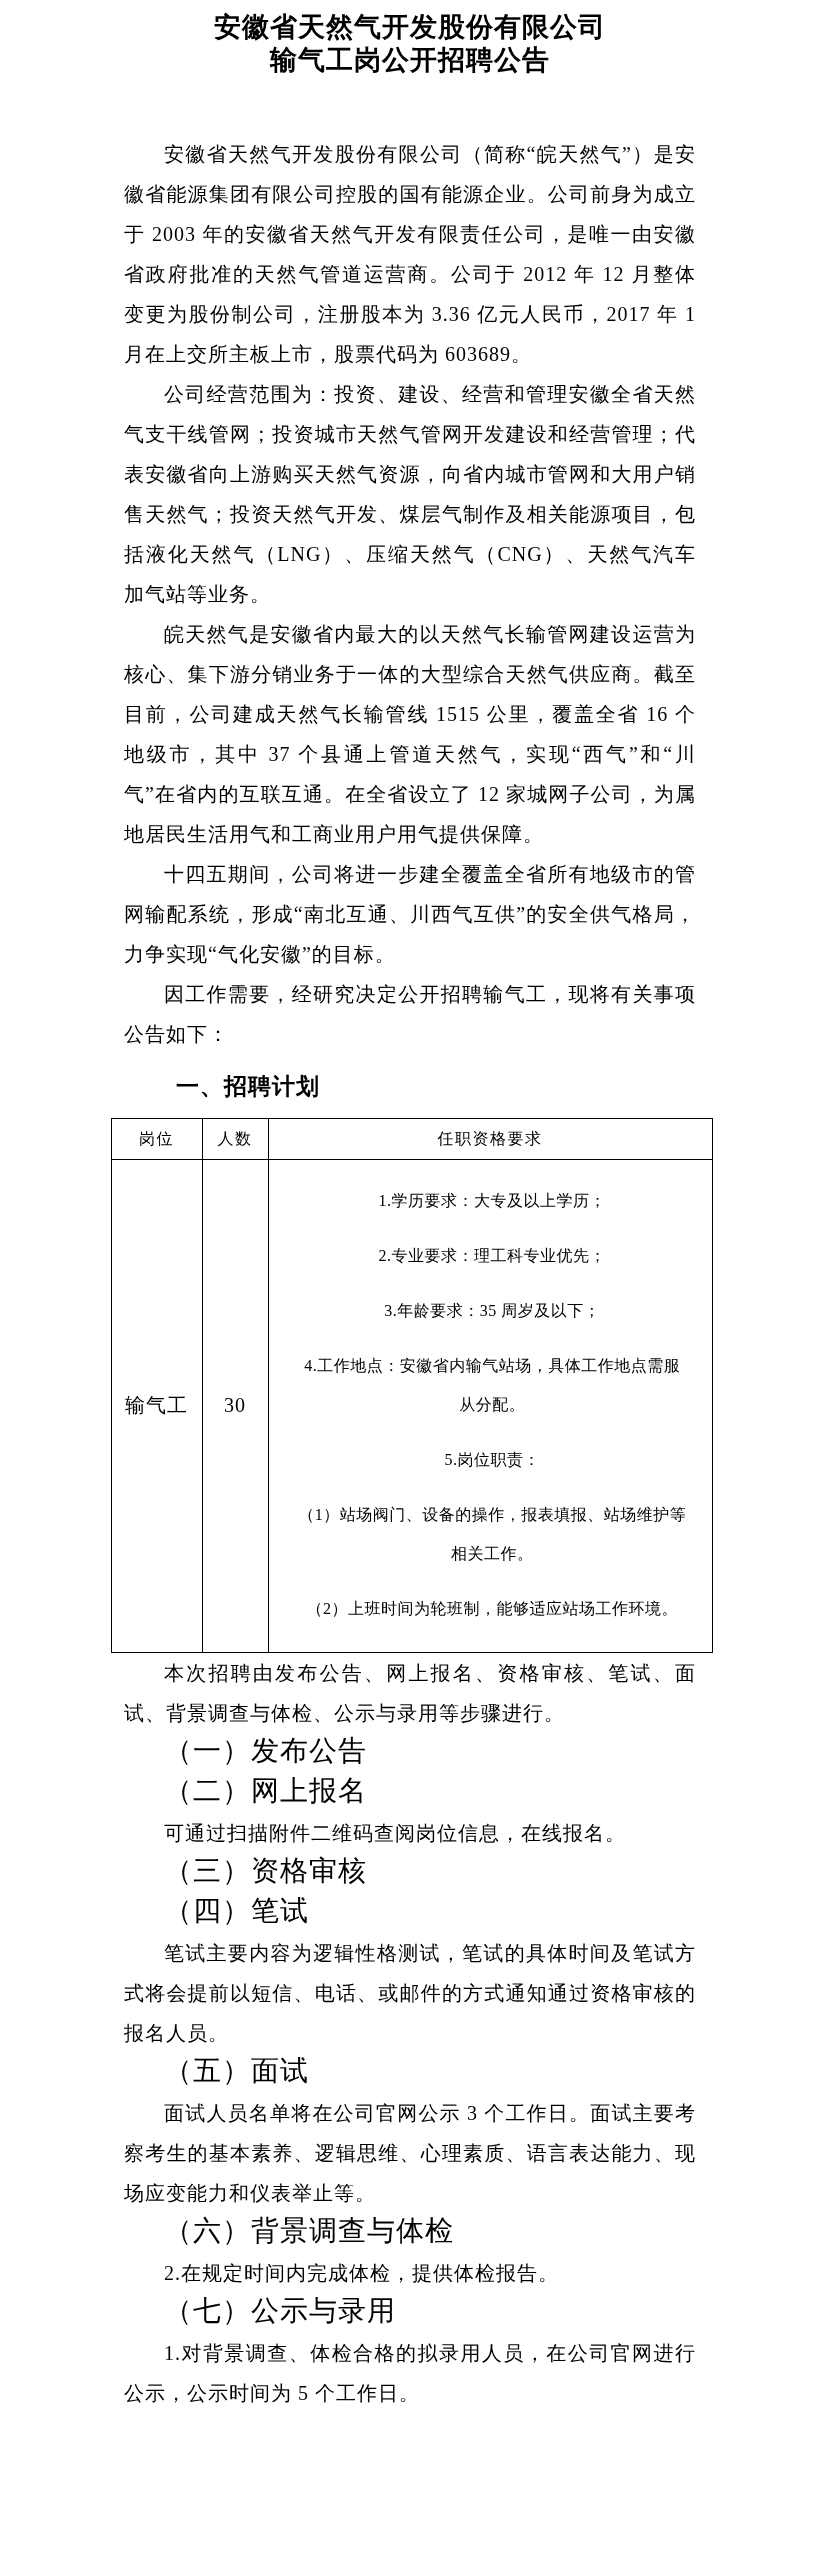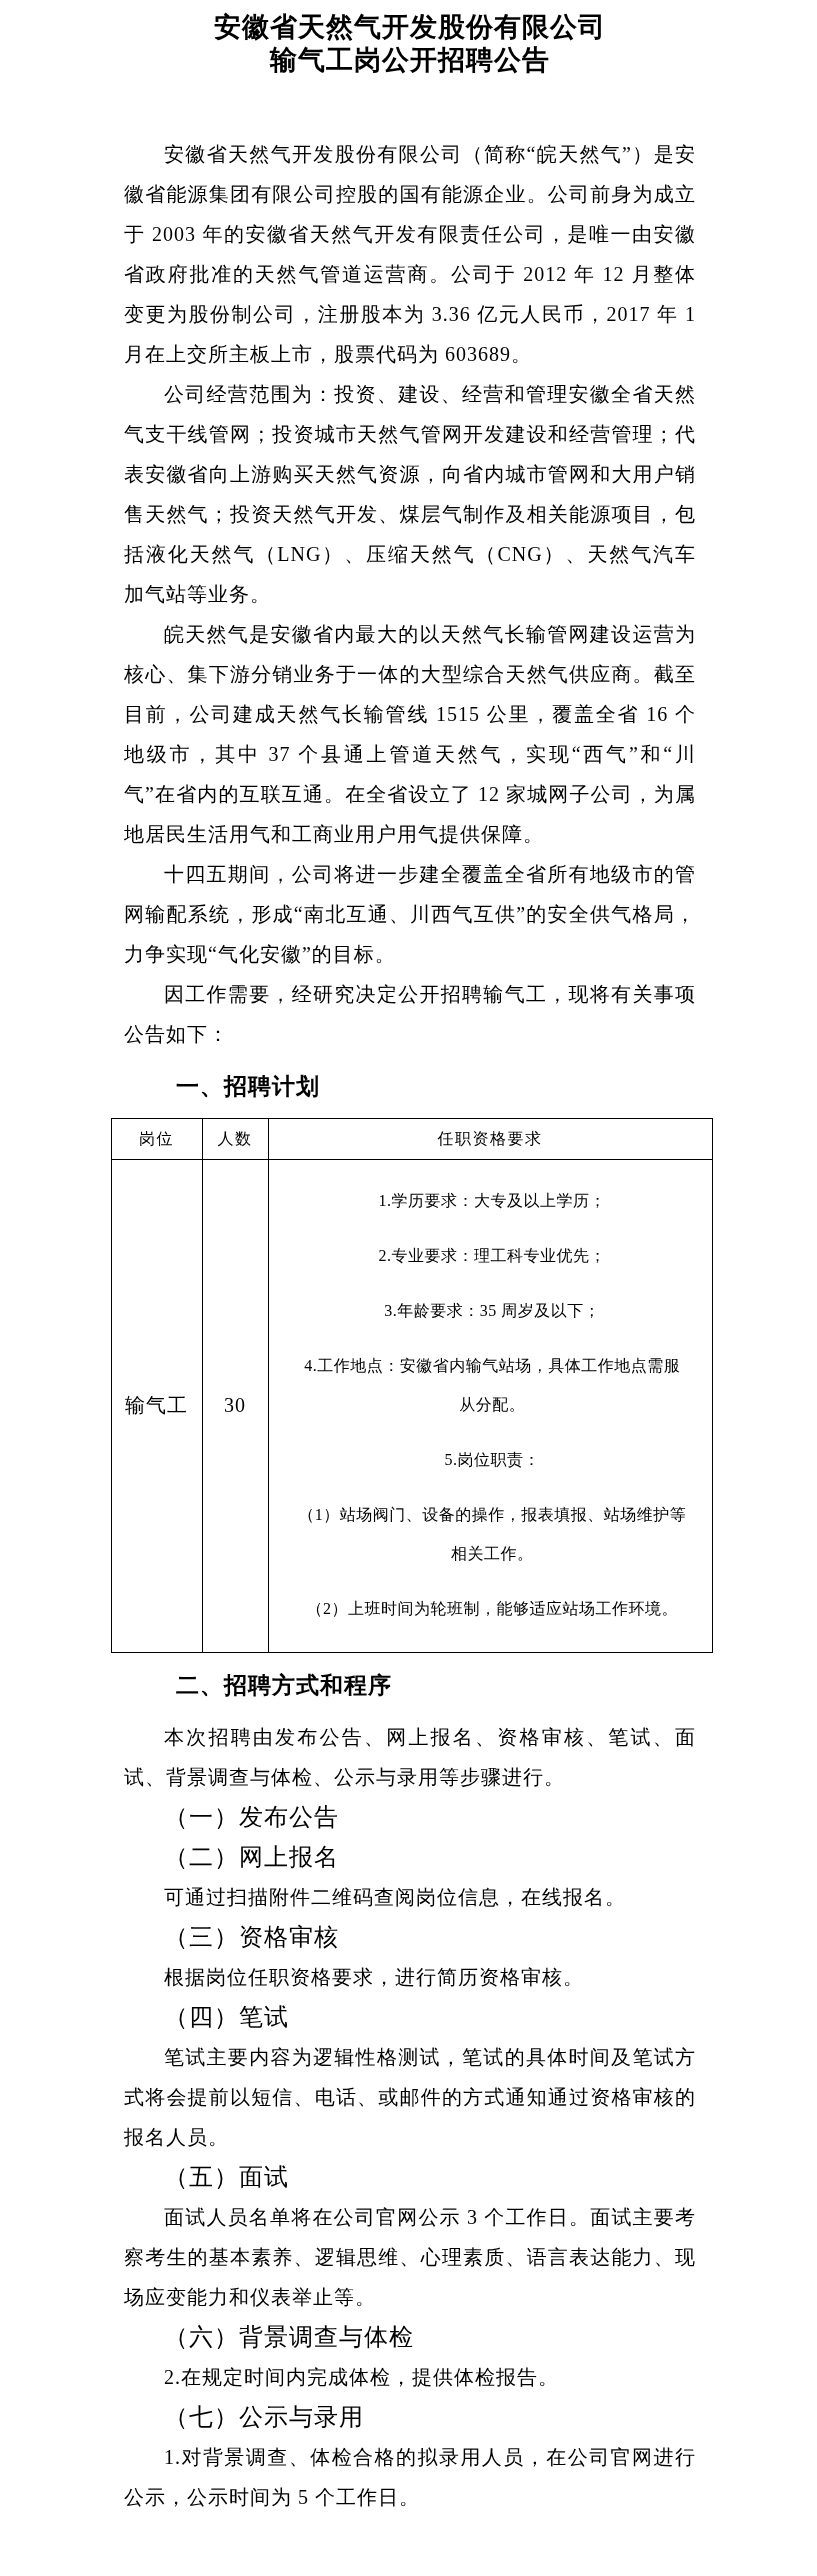--- a/index.html
+++ b/index.html
@@ -29,22 +29,22 @@
   }
   .sec-heading {
     font-family:"Liberation Sans", sans-serif;
     font-weight:bold;
     font-size:23px; line-height:40px;
     text-indent:40px;
     letter-spacing:1px;
     margin:12px;
   }
   .sub-heading {
-    font-size:24px; line-height:40px;
-    text-indent:40px; letter-spacing:1px; margin:0;
+    font-size:28px; line-height:40px;
+    text-indent:40px; letter-spacing:1px; margin:0;font-family:Liberation Mono, monospace;
   }
   table.recruit {
     border-collapse:collapse;
     margin-left:-13.4px;
     width:601px;
     table-layout:fixed;
   }
   table.recruit, table.recruit th, table.recruit td { border:1px solid #000000; }
   table.recruit { border-width:1.5px; }
   table.recruit th {
@@ -110,30 +110,28 @@
           <p class="req-line">3.年龄要求：35 周岁及以下；</p>
           <p class="req-line">4.工作地点：安徽省内输气站场，具体工作地点需服从分配。</p>
           <p class="req-line">5.岗位职责：</p>
           <p class="req-line">（1）站场阀门、设备的操作，报表填报、站场维护等相关工作。</p>
           <p class="req-line">（2）上班时间为轮班制，能够适应站场工作环境。</p>
         </td>
       </tr>
     </tbody>
   </table>
 
-  <p class="sec-heading">二、招聘方式和程序</p>
   <p class="para">本次招聘由发布公告、网上报名、资格审核、笔试、面试、背景调查与体检、公示与录用等步骤进行。</p>
 
   <p class="sub-heading">（一）发布公告</p>
 
   <p class="sub-heading">（二）网上报名</p>
   <p class="para">可通过扫描附件二维码查阅岗位信息，在线报名。</p>
 
   <p class="sub-heading">（三）资格审核</p>
-  <p class="para">根据岗位任职资格要求，进行简历资格审核。</p>
 
   <p class="sub-heading">（四）笔试</p>
   <p class="para">笔试主要内容为逻辑性格测试，笔试的具体时间及笔试方式将会提前以短信、电话、或邮件的方式通知通过资格审核的报名人员。</p>
 
   <p class="sub-heading">（五）面试</p>
   <p class="para">面试人员名单将在公司官网公示 3 个工作日。面试主要考察考生的基本素养、逻辑思维、心理素质、语言表达能力、现场应变能力和仪表举止等。</p>
 
   <p class="sub-heading">（六）背景调查与体检</p>
   <p class="para">2.在规定时间内完成体检，提供体检报告。</p>
 

